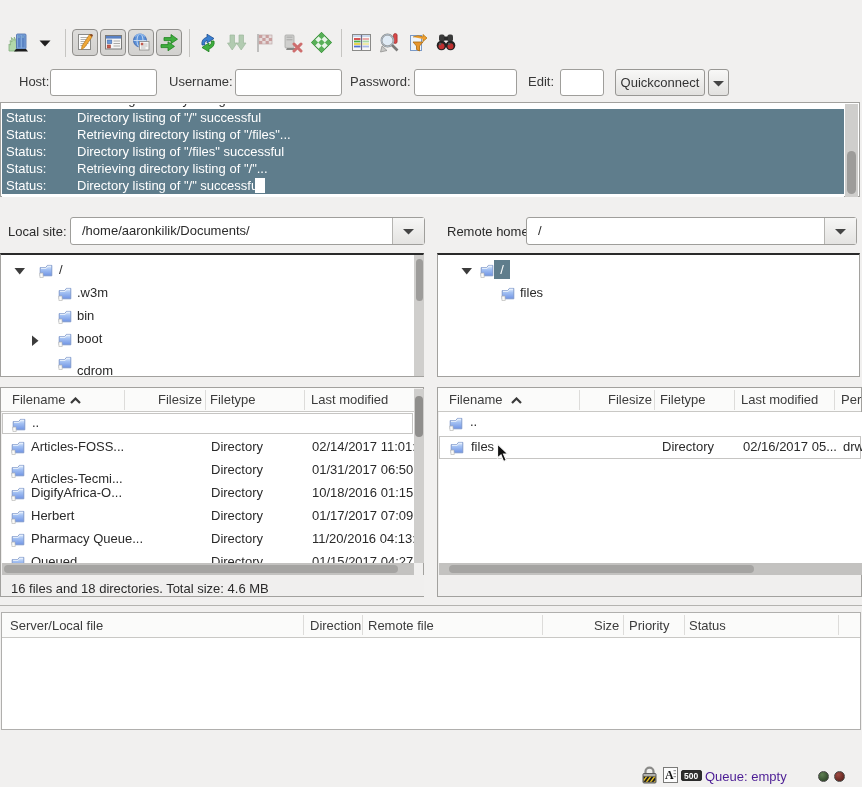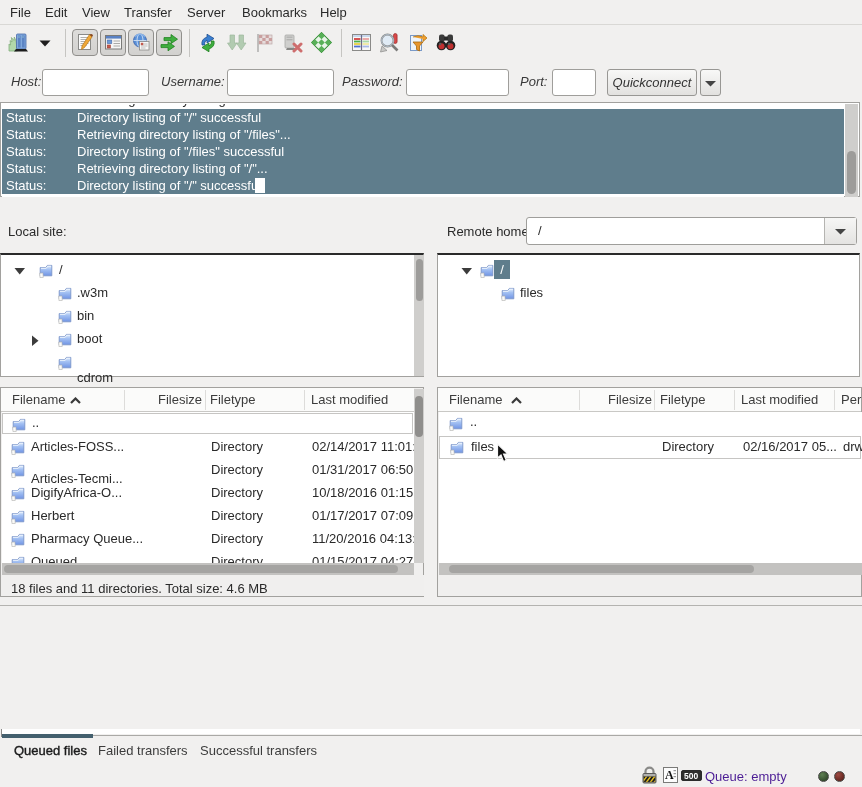--- a/index.html
+++ b/index.html
@@ -31,29 +31,20 @@
       <path d="M2.2,5.6 L2.2,13.8 L13.8,13.8 L13.8,3.4 L9.4,3.4 L7.8,5.6 Z" fill="url(#fldg)" stroke="#7a95c8" stroke-width="0.9" stroke-linejoin="round"></path>
       <path d="M3,6.3 L8.2,6.3 L9.8,4.2 L13,4.2" fill="none" stroke="#edf4fd" stroke-width="1"></path>
       <path d="M1.6,11.2 L4.9,10.9 L5.3,15.4 L2,15.7 Z" fill="#fafaf8" stroke="#aeaeac" stroke-width="0.6"></path>
     </g>
     <g id="caret">
       <polyline points="1,6 5.5,1.5 10,6" fill="none" stroke="#3a3a3a" stroke-width="2.2"></polyline>
     </g>
   </defs>
 </svg>
 
-<div class="abs" id="menubar" style="left:0;top:0;width:862px;height:24px;background:#f1f0ef;border-bottom:1px solid #d9d8d5;">
-  <div class="abs" style="left:10px;top:5px;">File</div>
-  <div class="abs" style="left:45px;top:5px;">Edit</div>
-  <div class="abs" style="left:82px;top:5px;">View</div>
-  <div class="abs" style="left:124px;top:5px;">Transfer</div>
-  <div class="abs" style="left:187px;top:5px;">Server</div>
-  <div class="abs" style="left:242px;top:5px;">Bookmarks</div>
-  <div class="abs" style="left:320px;top:5px;">Help</div>
-</div>
 
 <div class="abs" id="toolbar" style="left:0;top:25px;width:862px;height:36px;background:#f1f0ef;">
 
   <svg class="abs" style="left:8px;top:8px;" width="20" height="19" viewBox="0 0 20 19">
     <path d="M1,18 L1,11 L2.6,12 L2,7.5 L4,9 L3.4,4.5 L6,7.5 L6.3,4 L8,8 L8.6,12 L9.4,18 Z" fill="#b2d8aa" stroke="#84af7c" stroke-width="0.8"></path>
     <rect x="8.5" y="1" width="9.5" height="15" rx="1" fill="#7fa8dc" stroke="#4a6aaa" stroke-width="0.8"></rect>
     <rect x="10" y="2.5" width="2.6" height="12" fill="#5c84c4"></rect>
     <rect x="14" y="2.5" width="2.6" height="12" fill="#5c84c4"></rect>
     <rect x="10.5" y="3.5" width="1" height="1" fill="#b8e8d8"></rect>
     <rect x="14.5" y="3.5" width="1" height="1" fill="#b8e8d8"></rect>
@@ -196,28 +187,28 @@
     <rect x="8" y="3.5" width="4" height="4" fill="#2a2a2a"></rect>
     <circle cx="5.5" cy="12.5" r="4.8" fill="#222"></circle>
     <circle cx="14.5" cy="12.5" r="4.8" fill="#222"></circle>
     <circle cx="5.5" cy="13.2" r="3" fill="#c03030"></circle>
     <circle cx="14.5" cy="13.2" r="3" fill="#c03030"></circle>
     <circle cx="4.2" cy="11" r="1.2" fill="#5a5a5a"></circle>
     <circle cx="13.2" cy="11" r="1.2" fill="#5a5a5a"></circle>
   </svg>
 </div>
 
-<div class="abs" id="quickbar" style="left:0;top:61px;width:686px;height:41px;background:#f1f0ef;font-style:italic;">
+<div class="abs" id="quickbar" style="left:8px;top:61px;width:686px;height:41px;background:#f1f0ef;">
   <div class="abs lbl" style="left:11px;top:13px;">Host:</div>
   <div class="entry" style="left:42px;top:8px;width:107px;height:27px;"></div>
   <div class="abs lbl" style="left:161px;top:13px;">Username:</div>
   <div class="entry" style="left:227px;top:8px;width:107px;height:27px;"></div>
   <div class="abs lbl" style="left:342px;top:13px;">Password:</div>
   <div class="entry" style="left:406px;top:8px;width:103px;height:27px;"></div>
-  <div class="abs lbl" style="left:520px;top:13px;">Port:</div>
+  <div class="abs lbl" style="left:520px;top:13px;">Edit:</div>
   <div class="entry" style="left:552px;top:8px;width:44px;height:27px;"></div>
   <div class="abs" style="left:607px;top:8px;width:90px;height:27px;background:linear-gradient(#f8f8f7,#e2e1df);border:1px solid #989794;border-radius:3px;box-sizing:border-box;text-align:center;line-height:25px;color:#333;">Quickconnect</div>
   <div class="abs" style="left:700px;top:8px;width:21px;height:27px;background:linear-gradient(#f8f8f7,#e2e1df);border:1px solid #989794;border-radius:3px;box-sizing:border-box;"></div>
   <svg class="abs" style="left:704px;top:19px;" width="13" height="7">
         <polygon points="1,1 12,1 6.5,6.5" fill="#444"></polygon>
       </svg>
 </div>
 
 <div class="panel" id="log" style="left:0;top:102px;width:860px;height:95px;">
   <div class="abs" style="left:1px;top:1px;width:842px;height:93px;overflow:hidden;background:#fff;">
@@ -249,20 +240,27 @@
             <span style="position:absolute;left:253px;top:1px;width:10px;height:15px;background:#fff;"></span>
           </div>
     </div>
   </div>
   <div class="vscroll" style="left:844px;top:1px;width:13px;height:93px;">
     <div class="thumb" style="left:2px;top:47px;width:9px;height:43px;"></div>
   </div>
 </div>
 
 <div class="abs" style="left:8px;top:224px;">Local site:</div>
+<div class="entry" style="left:70px;top:217px;width:355px;height:28px;">
+  <span style="position:absolute;left:11px;top:5px;">/home/aaronkilik/Documents/</span>
+  <span style="position:absolute;right:0;top:0;width:31px;height:26px;border-left:1px solid #b5b4b1;background:linear-gradient(#f6f6f5,#e4e3e1);"></span>
+  <svg style="position:absolute;right:9px;top:10px;" width="13" height="7">
+        <polygon points="1,1 12,1 6.5,6.5" fill="#444"></polygon>
+      </svg>
+</div>
 <div class="abs" style="left:447px;top:224px;">Remote home:</div>
 <div class="entry" style="left:526px;top:217px;width:331px;height:28px;">
   <span style="position:absolute;left:11px;top:5px;">/</span>
   <span style="position:absolute;right:0;top:0;width:31px;height:26px;border-left:1px solid #b5b4b1;background:linear-gradient(#f6f6f5,#e4e3e1);"></span>
   <svg style="position:absolute;right:9px;top:10px;" width="13" height="7">
         <polygon points="1,1 12,1 6.5,6.5" fill="#444"></polygon>
       </svg>
 </div>
 
 <div class="panel" id="ltree" style="left:0;top:253px;width:424px;height:124px;border-top:2px solid #2a2a2a;">
@@ -293,21 +291,21 @@
         </svg>
     <svg style="position:absolute;left:56px;top:3px;" width="16" height="16">
           <use href="#folder"></use>
         </svg>
     <span style="position:absolute;left:76px;top:3px;">boot</span>
   </div>
   <div class="row" style="left:0;top:96px;height:23px;">
     <svg style="position:absolute;left:56px;top:3px;" width="16" height="16">
           <use href="#folder"></use>
         </svg>
-    <span style="position:absolute;left:76px;top:19px;">cdrom</span>
+    <span style="position:absolute;left:76px;top:12px;">cdrom</span>
   </div>
   <div class="vscroll" style="left:413px;top:0;width:10px;height:121px;">
     <div class="thumb" style="left:2px;top:4px;width:7px;height:42px;"></div>
   </div>
 </div>
 <div class="panel" id="rtree" style="left:437px;top:253px;width:423px;height:124px;border-top:2px solid #2a2a2a;">
   <div class="row" style="left:0;top:4px;height:23px;">
     <svg style="position:absolute;left:23px;top:8px;" width="12" height="8">
           <polygon points="0.5,1 11,1 5.7,7.5" fill="#3c3c3c"></polygon>
         </svg>
@@ -393,21 +391,21 @@
       <span style="position:absolute;left:310px;top:3px;">01/15/2017 04:27:...</span>
     </div>
   </div>
   <div class="vscroll" style="left:413px;top:1px;width:10px;height:174px;">
     <div class="thumb" style="left:1px;top:7px;width:8px;height:41px;background:#8f8e8c;"></div>
   </div>
   <div class="abs" style="left:1px;top:175px;width:412px;height:12px;background:#c3c2c0;">
     <div class="thumb" style="left:2px;top:2px;width:394px;height:8px;background:#a5a4a2;"></div>
   </div>
   <div class="abs" style="left:1px;top:187px;width:422px;height:21px;background:#f0efee;">
-    <span style="position:absolute;left:9px;top:6px;">18 files and 11 directories. Total size: 4.6 MB</span>
+    <span style="position:absolute;left:9px;top:6px;">16 files and 18 directories. Total size: 4.6 MB</span>
   </div>
 </div>
 <div class="panel" id="rlist" style="left:437px;top:387px;width:425px;height:210px;background:#f0efee;">
   <div class="colhdr" style="width:423px;right:auto;">
     <span style="position:absolute;left:11px;top:4px;color:#3c3c3c;">Filename</span>
     <svg style="position:absolute;left:73px;top:9px;" width="11" height="8">
           <use href="#caret"></use>
         </svg>
     <div class="hdrsep" style="left:141px;"></div>
     <span style="position:absolute;left:170px;top:4px;color:#3c3c3c;">Filesize</span>
@@ -437,30 +435,37 @@
   </div>
   <div class="abs" style="left:1px;top:175px;width:423px;height:12px;background:#c3c2c0;">
     <div class="thumb" style="left:10px;top:2px;width:305px;height:8px;background:#a5a4a2;"></div>
   </div>
 </div>
 <svg class="abs" style="left:495px;top:443px;" width="16" height="22" viewBox="0 0 16 22">
   <path d="M2.5,1 L2.5,15 L6,12 L8.6,18.6 L11.3,17.3 L8.6,11 L13,11 Z" fill="#111" stroke="#f8f8f8" stroke-width="1.2"></path>
 </svg>
 
 <div class="abs" style="left:0;top:605px;width:862px;height:1px;background:#b4b3b0;"></div>
-
-<div class="abs" id="tabs" style="left:0;top:729px;width:862px;height:33px;">
-  <div class="abs" style="left:2px;top:0px;width:858px;height:5px;background:#fff;"></div>
-  <div class="abs" style="left:1px;top:0px;width:1px;height:8px;background:#8a8988;"></div>
-  <div class="abs" style="left:93px;top:6px;width:769px;height:1px;background:#aaa9a6;"></div>
-  <div class="abs" style="left:2px;top:5px;width:91px;height:4px;background:#44606e;"></div>
-  <div class="abs" style="left:14px;top:14px;color:#1c1c1c;-webkit-text-stroke:0.4px #1c1c1c;">Queued files</div>
-  <div class="abs" style="left:98px;top:14px;color:#3c3c3c;">Failed transfers</div>
-  <div class="abs" style="left:200px;top:14px;color:#3c3c3c;">Successful transfers</div>
-</div>
+<div class="panel" id="queue" style="left:1px;top:612px;width:860px;height:118px;border-color:#b0afad;">
+  <div class="colhdr" style="height:25px;">
+    <span style="position:absolute;left:8px;top:5px;color:#3c3c3c;">Server/Local file</span>
+    <div class="hdrsep" style="left:301px;"></div>
+    <span style="position:absolute;left:308px;top:5px;color:#3c3c3c;">Direction</span>
+    <div class="hdrsep" style="left:360px;"></div>
+    <span style="position:absolute;left:366px;top:5px;color:#3c3c3c;">Remote file</span>
+    <div class="hdrsep" style="left:540px;"></div>
+    <span style="position:absolute;left:592px;top:5px;color:#3c3c3c;">Size</span>
+    <div class="hdrsep" style="left:621px;"></div>
+    <span style="position:absolute;left:627px;top:5px;color:#3c3c3c;">Priority</span>
+    <div class="hdrsep" style="left:682px;"></div>
+    <span style="position:absolute;left:687px;top:5px;color:#3c3c3c;">Status</span>
+    <div class="hdrsep" style="left:836px;"></div>
+  </div>
+</div>
+
 
 <div class="abs" id="statusbar" style="left:0;top:762px;width:862px;height:25px;">
   <svg class="abs" style="left:640px;top:4px;" width="19" height="18" viewBox="0 0 19 18">
     <path d="M5.5,8 L5.5,5.5 A4,3.8 0 0 1 13.5,5.5 L13.5,8" fill="none" stroke="#8a8a88" stroke-width="2.2"></path>
     <rect x="3" y="7.5" width="13" height="9.5" rx="1" fill="#b0b0ae" stroke="#5a5a58" stroke-width="1"></rect>
     <rect x="3.6" y="10.5" width="11.8" height="5.6" fill="#e8c020"></rect>
     <g fill="#1a1a1a">
       <polygon points="3.6,10.5 5.8,10.5 3.6,13.4"></polygon>
       <polygon points="7.6,10.5 9.8,10.5 5.6,16.1 3.6,16.1 3.6,15.8"></polygon>
       <polygon points="11.6,10.5 13.8,10.5 9.6,16.1 7.4,16.1"></polygon>

